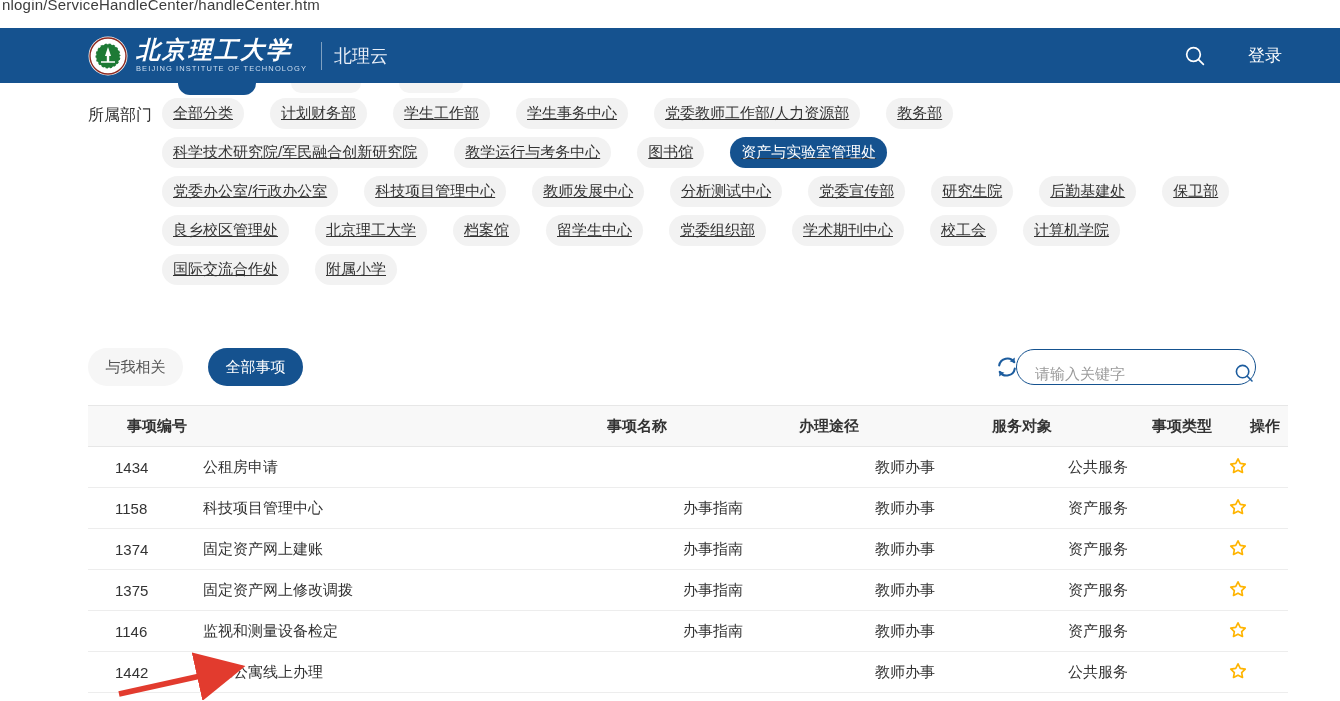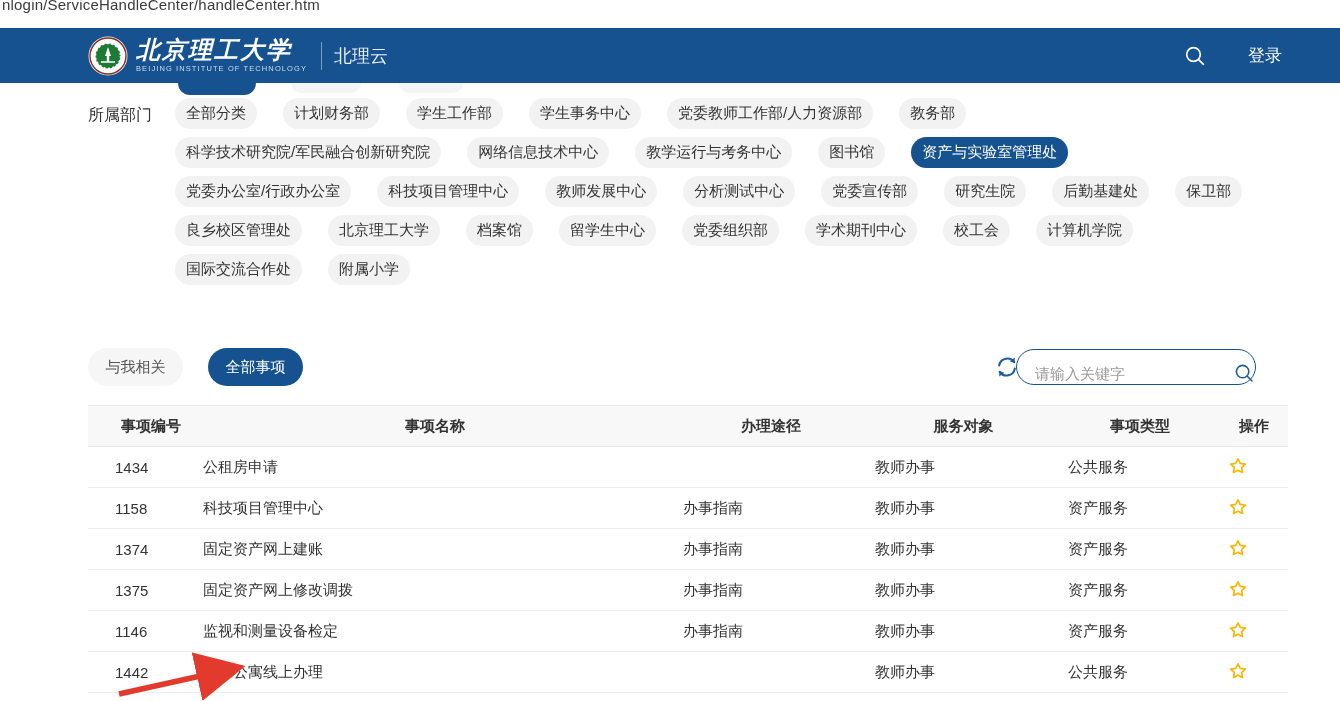--- a/index.html
+++ b/index.html
@@ -34,38 +34,38 @@
   .login{margin-left:42px;font-size:17px;color:#fff;cursor:pointer;}
 
   
   .cut-pill{position:absolute;top:83px;height:12px;border-radius:0 0 14px 14px;}
   .cut-pill.c1{left:178px;width:78px;background:var(--blue);}
   .cut-pill.c2{left:291px;width:70px;height:10px;background:#f4f4f4;}
   .cut-pill.c3{left:399px;width:64px;height:10px;background:#f4f4f4;}
 
   
   .filter-label{position:absolute;left:88px;top:105px;font-size:16px;color:#333;}
-  .tags-area{position:absolute;left:175px;top:98px;width:1125px;}
+  .tags-area{position:absolute;left:162px;top:98px;width:1125px;text-decoration:underline;}
   .tag-row{display:flex;flex-wrap:nowrap;column-gap:26px;margin-bottom:8px;}
   .tag{display:inline-flex;align-items:center;height:31px;padding:0 11px;background:var(--tag-bg);border-radius:16px;font-size:15px;color:#333;white-space:nowrap;cursor:pointer;}
   .tag.selected{background:var(--blue);color:#fff;}
 
   
   .tab-pill{position:absolute;top:348px;height:38px;display:flex;align-items:center;justify-content:center;border-radius:19px;font-size:15px;cursor:pointer;}
   .tab-mine{left:88px;width:95px;background:#f6f6f6;color:#555;}
   .tab-all{left:208px;width:95px;background:var(--blue);color:#fff;}
   .refresh{position:absolute;left:993px;top:353px;width:28px;height:28px;cursor:pointer;}
   .searchbox{position:absolute;left:1016px;top:349px;width:240px;height:36px;border:1px solid var(--blue);border-radius:18px;display:flex;align-items:center;padding:12px 12px 0 18px;}
   .searchbox input{border:none;outline:none;flex:1;font-size:15px;color:#333;background:transparent;font-family:inherit;}
   .searchbox input::placeholder{color:#9a9a9a;}
   .box-search-icon{width:20px;height:20px;cursor:pointer;flex:0 0 auto;}
 
   
   .svc-table{position:absolute;left:88px;top:405px;width:1200px;border-collapse:collapse;table-layout:fixed;}
-  .svc-table th{height:41px;background:#f8f8f8;border-top:1px solid var(--line);border-bottom:1px solid var(--line);font-size:15px;font-weight:700;color:#333;text-align:center;padding:0 8px;}
+  .svc-table th{height:41px;background:#f8f8f8;border-top:1px solid var(--line);border-bottom:1px solid var(--line);font-size:15px;font-weight:700;color:#333;text-align:right;padding:0 8px;}
   .svc-table td{height:41px;border-bottom:1px solid #ededed;font-size:15px;color:#333;padding:0 8px;background:#fff;}
   .svc-table th.col-id,.svc-table td.col-id{padding-left:27px;}
   .svc-table td.col-op,.svc-table th.col-op{padding-left:8px;}
   .star-btn{display:inline-block;width:20px;height:20px;cursor:pointer;}
 
   .annot-arrow{position:absolute;left:105px;top:652px;pointer-events:none;}
 </style>
 </head>
 <body>
 
@@ -111,21 +111,20 @@
       <div class="tag-row">
         <div class="tag">全部分类</div>
         <div class="tag">计划财务部</div>
         <div class="tag">学生工作部</div>
         <div class="tag">学生事务中心</div>
         <div class="tag">党委教师工作部/人力资源部</div>
         <div class="tag">教务部</div>
       </div>
       <div class="tag-row">
         <div class="tag">科学技术研究院/军民融合创新研究院</div>
-        <div class="tag">网络信息技术中心</div>
         <div class="tag">教学运行与考务中心</div>
         <div class="tag">图书馆</div>
         <div class="tag selected">资产与实验室管理处</div>
       </div>
       <div class="tag-row">
         <div class="tag">党委办公室/行政办公室</div>
         <div class="tag">科技项目管理中心</div>
         <div class="tag">教师发展中心</div>
         <div class="tag">分析测试中心</div>
         <div class="tag">党委宣传部</div>

